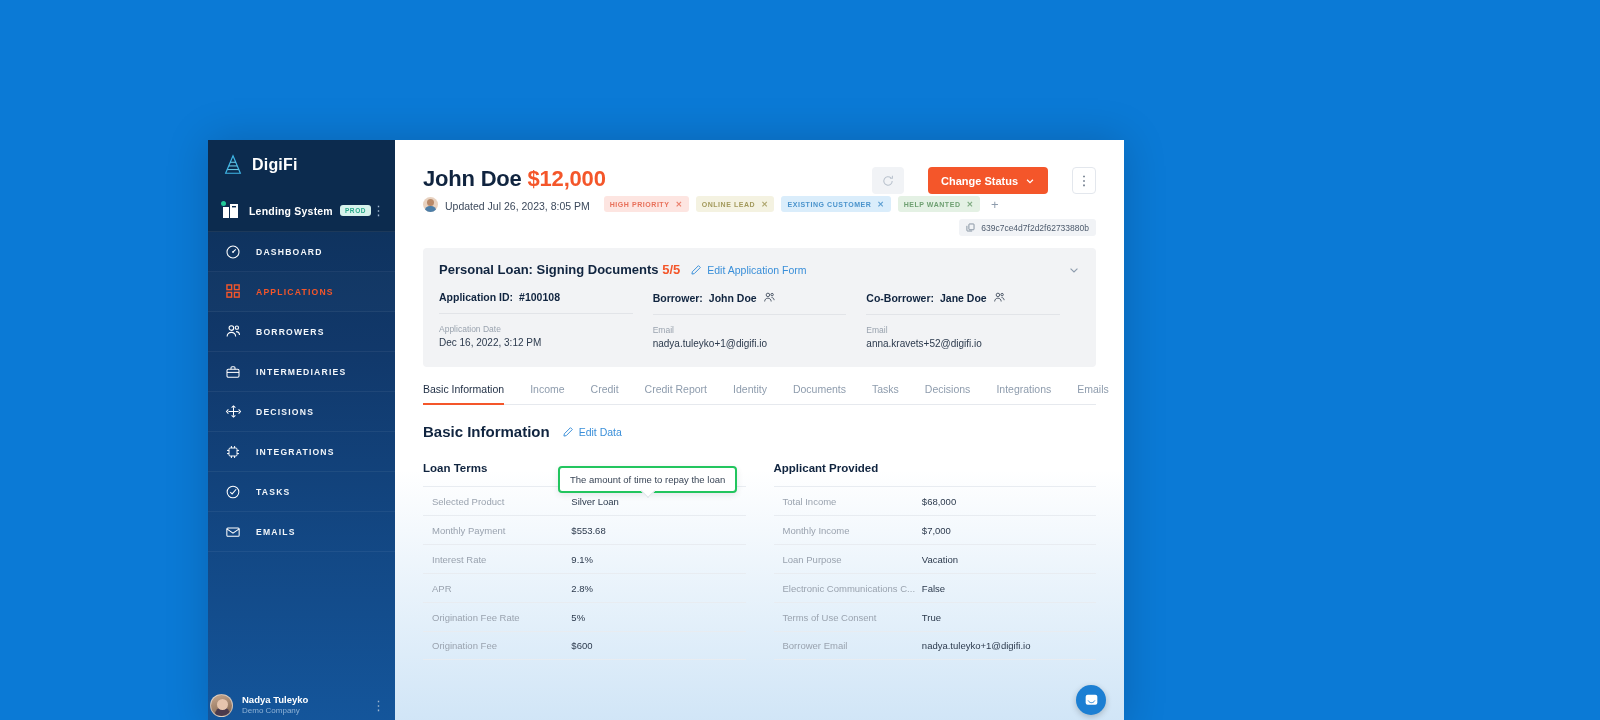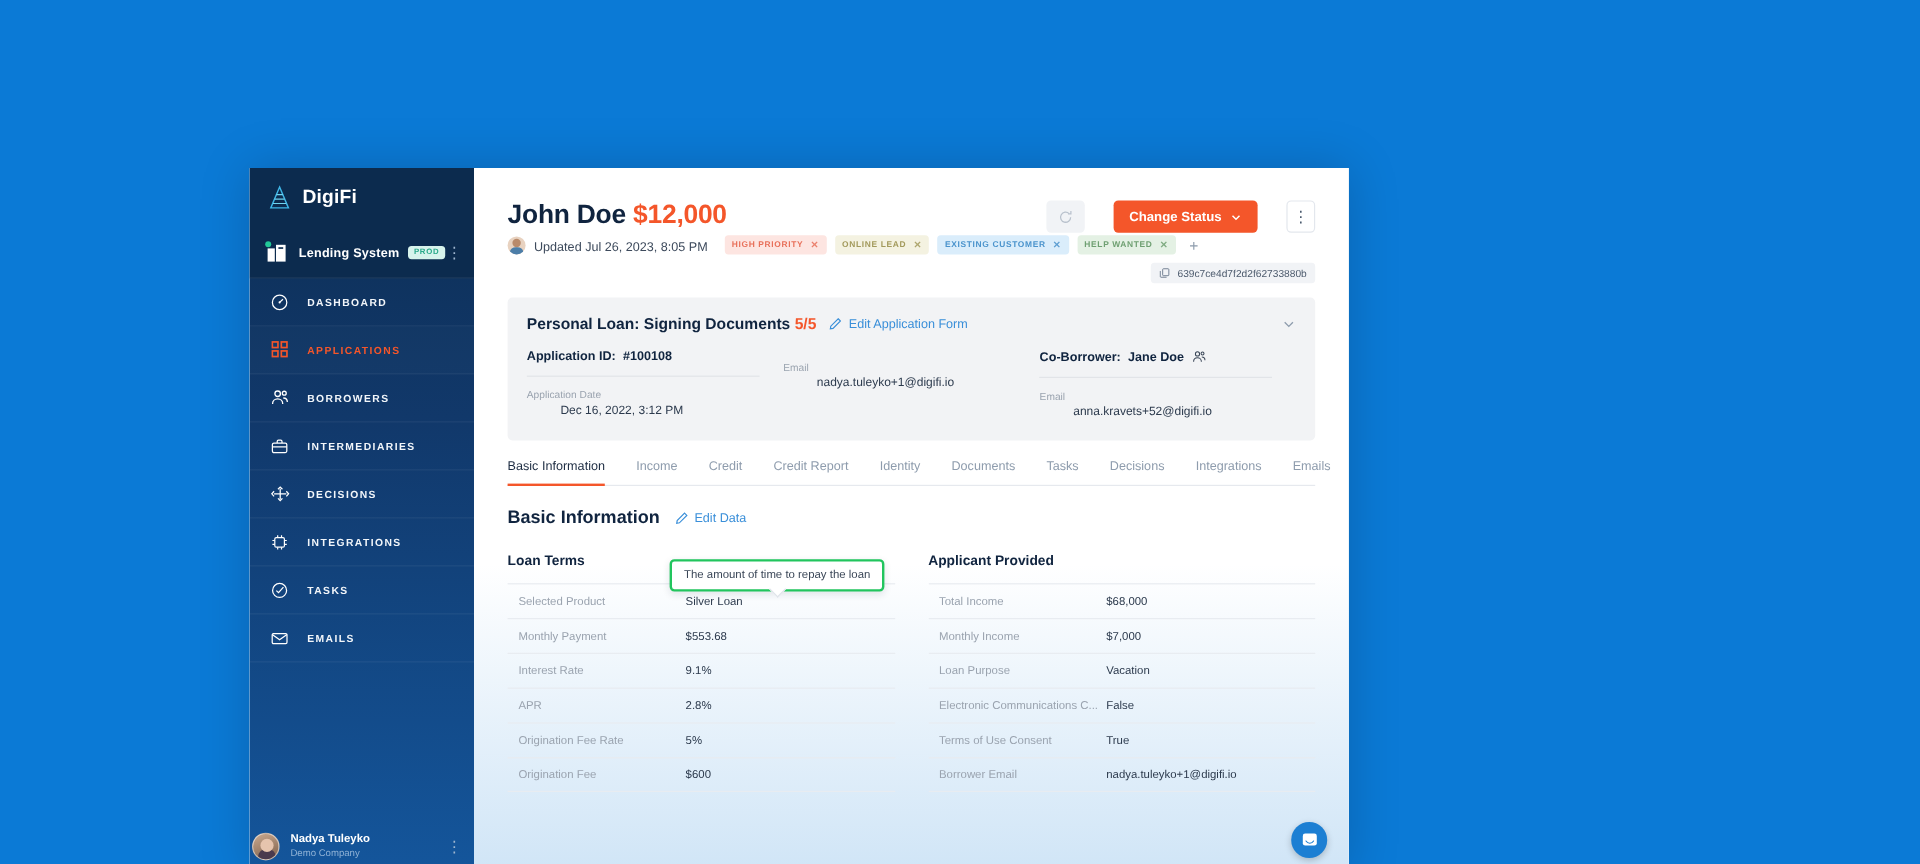--- a/index.html
+++ b/index.html
@@ -208,21 +208,21 @@
   .ip-col { flex: 1 1 0; padding-right: 20px; }
   .ip-col + .ip-col { padding-left: 0; }
   .ip-head {
     font-size: 10.5px; font-weight: 700; color: #10243f;
     display: flex; align-items: center; gap: 6px;
     padding-bottom: 10px;
     border-bottom: 1px solid #e2e4e8;
   }
   .ip-head .val { font-weight: 700; }
   .ip-sub-label { font-size: 8.5px; color: #9aa3af; margin-top: 10px; }
-  .ip-sub-val { font-size: 10px; color: #2c3a4d; margin-top: 3px; margin-left: 28px; }
+  .ip-sub-val { font-size: 10px; color: #2c3a4d; margin-top: 3px; }
 
   
   .tabs {
     margin: 16px 28px 0 28px;
     display: flex; align-items: center; gap: 0;
     border-bottom: 1px solid #e6e9ee;
   }
   .tab {
     font-size: 10.5px; color: #8e9cad; padding: 0 13px 9px 13px;
     cursor: pointer; position: relative; white-space: nowrap;
@@ -530,20 +530,32 @@
           <div class="ip-col">
             <div class="ip-head">
               <span>Application ID:</span>
               <span class="val">#100108</span>
             </div>
             <div class="ip-sub-label">Application Date</div>
             <div class="ip-sub-val">Dec 16, 2022, 3:12 PM</div>
           </div>
 
           <div class="ip-col">
+            <div class="ip-head">
+              <span>Borrower:</span>
+              <span class="val">John Doe</span>
+              <span>
+                <svg viewBox="0 0 18 18" width="13" height="13" fill="none" stroke="#3a4657" stroke-width="1.2">
+                  <circle cx="6.8" cy="5.4" r="2.4"></circle>
+                    <path d="M2.3 14.5c0-2.7 2-4.6 4.5-4.6s4.5 1.9 4.5 4.6"></path>
+                  <circle cx="12.6" cy="5" r="1.7"></circle>
+                    <path d="M11.8 9.1c2.1 0 3.6 1.5 3.6 3.6"></path>
+                </svg>
+              </span>
+            </div>
             <div class="ip-sub-label">Email</div>
             <div class="ip-sub-val">nadya.tuleyko+1@digifi.io</div>
           </div>
 
           <div class="ip-col">
             <div class="ip-head">
               <span>Co-Borrower:</span>
               <span class="val">Jane Doe</span>
               <span>
                 <svg viewBox="0 0 18 18" width="13" height="13" fill="none" stroke="#3a4657" stroke-width="1.2">

